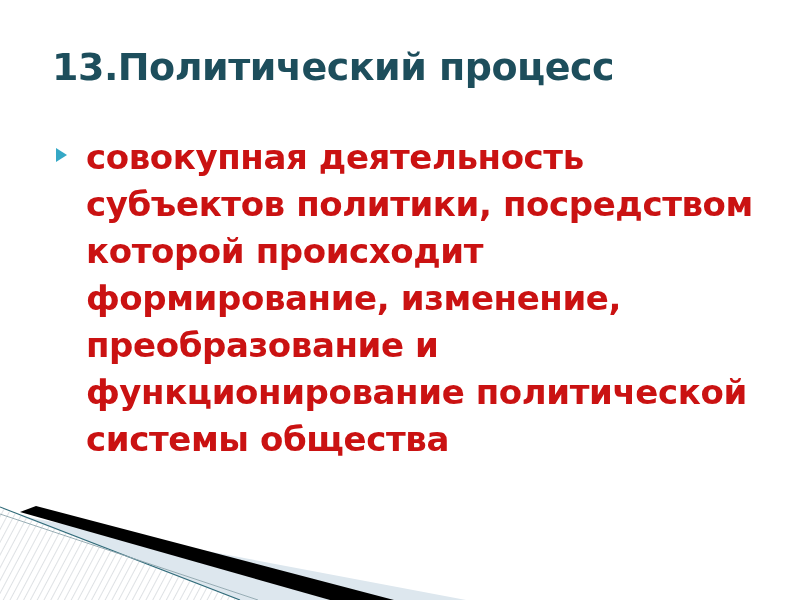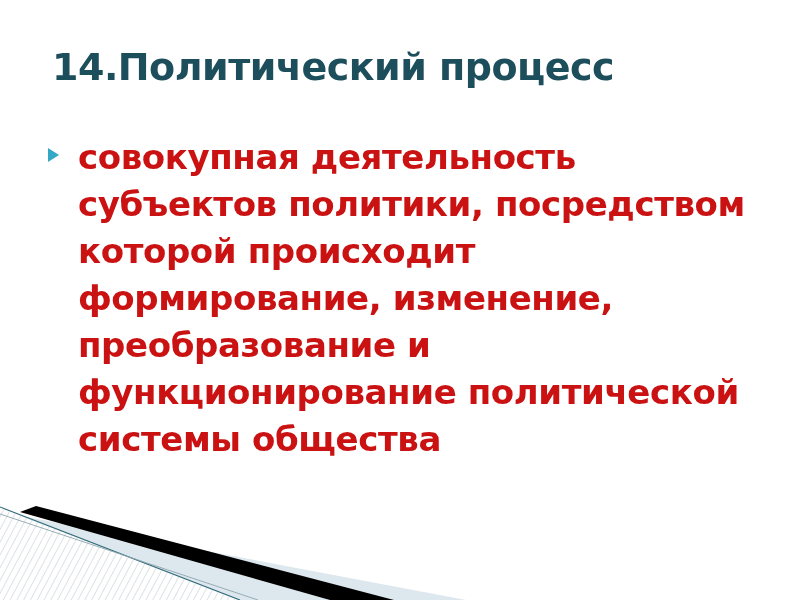--- a/index.html
+++ b/index.html
@@ -31,21 +31,21 @@
     font-weight: bold;
     line-height: 46px;
     letter-spacing: -0.5px;
     color: #1d4e5c;
     white-space: nowrap;
   }
 
   
   #body-block {
     position: absolute;
-    left: 44px;
+    left: 52px;
     top: 134px;
     width: 712px;
   }
   .bullet-row {
     position: relative;
     display: block;
     padding-left: 34px;
   }
   .bullet-marker {
     position: absolute;
@@ -81,21 +81,21 @@
     display: block;
     width: 480px;
     height: 110px;
   }
 </style>
 </head>
 <body>
 
 <div id="slide">
 
-  <h1 id="slide-title">14.Политический процесс</h1>
+  <h1 id="slide-title">13.Политический процесс</h1>
 
   <div id="body-block">
     <div class="bullet-row">
       <span class="bullet-marker"></span>
       <span class="bullet-text">совокупная деятельность субъектов политики, посредством которой происходит  формирование, изменение, преобразование и функционирование политической системы общества</span>
     </div>
   </div>
 
   <div id="corner-decor">
     <svg viewBox="0 0 480 110" xmlns="http://www.w3.org/2000/svg" aria-hidden="true">

